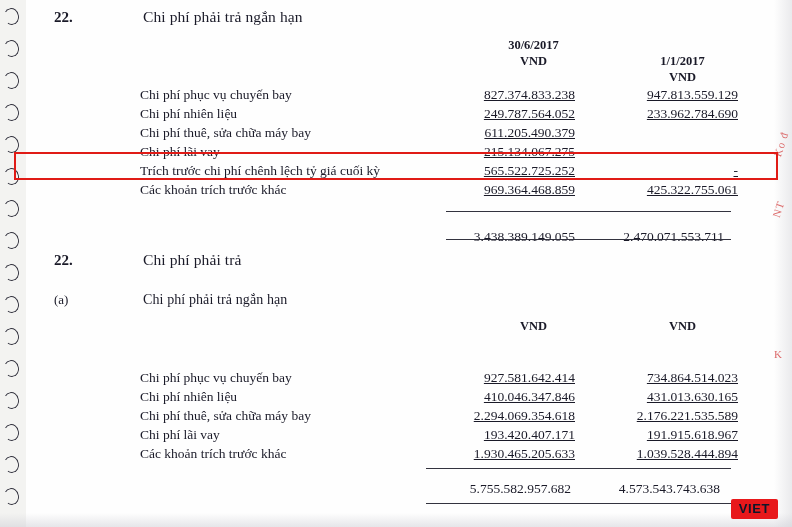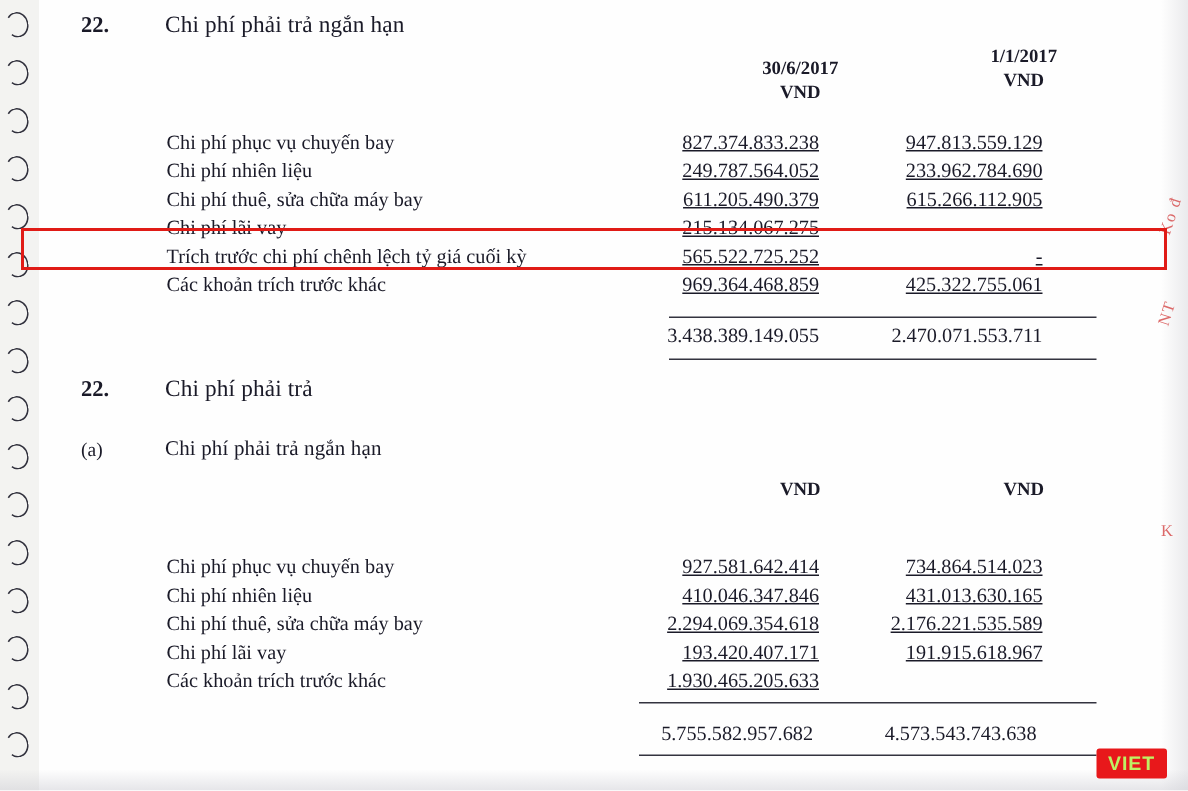--- a/index.html
+++ b/index.html
@@ -57,20 +57,21 @@
   .content {
     position: absolute;
     left: 26px; top: 0;
     width: 766px; height: 527px;
   }
 
   .sec-head {
     position: absolute;
     display: flex;
     align-items: flex-end;
+    gap: 33px;
   }
   .sec-num {
     width: 56px;
     font-weight: bold;
     font-size: 15px;
   }
   .sec-title {
     font-weight: normal;
     font-size: 15.5px;
     letter-spacing: 0.1px;
@@ -86,41 +87,42 @@
     position: absolute;
     text-align: center;
     font-weight: bold;
     font-size: 12.5px;
     line-height: 1.25;
   }
 
   
   .rows {
     position: absolute;
+    margin-left: 29px;
   }
   .row {
     display: flex;
     align-items: baseline;
     height: 19px;
   }
   .row .label {
     width: 300px;
     font-size: 13.5px;
     white-space: nowrap;
   }
   .row .num {
     width: 135px;
     text-align: right;
     font-size: 13.5px;
     font-variant-numeric: tabular-nums;
     text-decoration: underline;
   }
   .row .num.second {
     width: 135px;
-    padding-left: 14px;
+    padding-left: 28px;
   }
 
   .total-row {
     display: flex;
     align-items: baseline;
     height: 20px;
   }
   .total-row .label { width: 300px; }
   .total-row .num {
     width: 135px;
@@ -162,21 +164,21 @@
     transform: rotate(0deg);
     letter-spacing: 0;
   }
 
   
   .logo-badge {
     position: absolute;
     right: 14px;
     bottom: 8px;
     background: #e8181b;
-    color: #bef264;
+    color: #0f172a;
     font-family: "Liberation Sans", sans-serif;
     font-weight: bold;
     font-size: 13px;
     letter-spacing: 0.6px;
     padding: 3px 8px 4px 8px;
     border-radius: 2px;
     line-height: 1;
   }
 </style>
 </head>
@@ -210,60 +212,59 @@
 
   <div class="sec-head" style="left:28px; top:8px;">
     <span class="sec-num">22.</span>
     <span class="sec-title">Chi phí phải trả ngắn hạn</span>
   </div>
 
   <div class="colhead" style="left:440px; top:38px; width:135px;">
     <div>30/6/2017</div>
     <div>VND</div>
   </div>
-  <div class="colhead" style="left:589px; top:30px; width:135px;">
+  <div class="colhead" style="left:589px; top:54px; width:135px;">
     <div>1/1/2017</div>
     <div>VND</div>
   </div>
 
   <div class="rows" style="left:85px; top:87px;">
     <div class="row">
       <span class="label">Chi phí phục vụ chuyến bay</span>
       <span class="num">827.374.833.238</span>
       <span class="num second">947.813.559.129</span>
     </div>
     <div class="row">
       <span class="label">Chi phí nhiên liệu</span>
       <span class="num">249.787.564.052</span>
       <span class="num second">233.962.784.690</span>
     </div>
     <div class="row">
       <span class="label">Chi phí thuê, sửa chữa máy bay</span>
       <span class="num">611.205.490.379</span>
-      <span class="num second">615.266.112.905</span>
     </div>
     <div class="row">
       <span class="label">Chi phí lãi vay</span>
       <span class="num">215.134.067.275</span>
     </div>
     <div class="row">
       <span class="label">Trích trước chi phí chênh lệch tỷ giá cuối kỳ</span>
       <span class="num">565.522.725.252</span>
       <span class="num second">-</span>
     </div>
     <div class="row">
       <span class="label">Các khoản trích trước khác</span>
       <span class="num">969.364.468.859</span>
       <span class="num second">425.322.755.061</span>
     </div>
   </div>
 
   <div class="rule" style="left:420px; top:211px; width:285px;"></div>
 
-  <div class="rows" style="left:85px; top:216px;">
+  <div class="rows" style="left:85px; top:229px;">
     <div class="total-row">
       <span class="label"></span>
       <span class="num">3.438.389.149.055</span>
       <span class="num second">2.470.071.553.711</span>
     </div>
   </div>
 
   <div class="rule" style="left:420px; top:239px; width:285px;"></div>
 
   <div class="sec-head" style="left:28px; top:251px;">
@@ -300,20 +301,21 @@
       <span class="num second">2.176.221.535.589</span>
     </div>
     <div class="row">
       <span class="label">Chi phí lãi vay</span>
       <span class="num">193.420.407.171</span>
       <span class="num second">191.915.618.967</span>
     </div>
     <div class="row">
       <span class="label">Các khoản trích trước khác</span>
       <span class="num">1.930.465.205.633</span>
+      <span class="num second">1.039.528.444.894</span>
     </div>
   </div>
 
   <div class="rule" style="left:400px; top:468px; width:305px;"></div>
 
   <div class="rows" style="left:81px; top:481px;">
     <div class="total-row">
       <span class="label"></span>
       <span class="num">5.755.582.957.682</span>
       <span class="num second">4.573.543.743.638</span>

